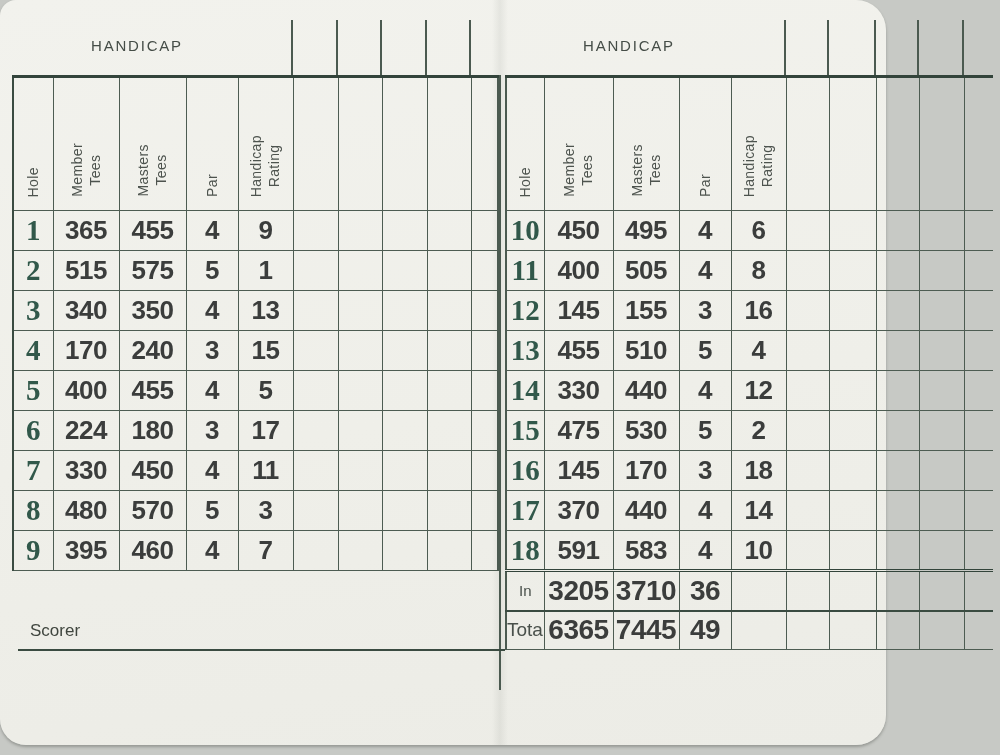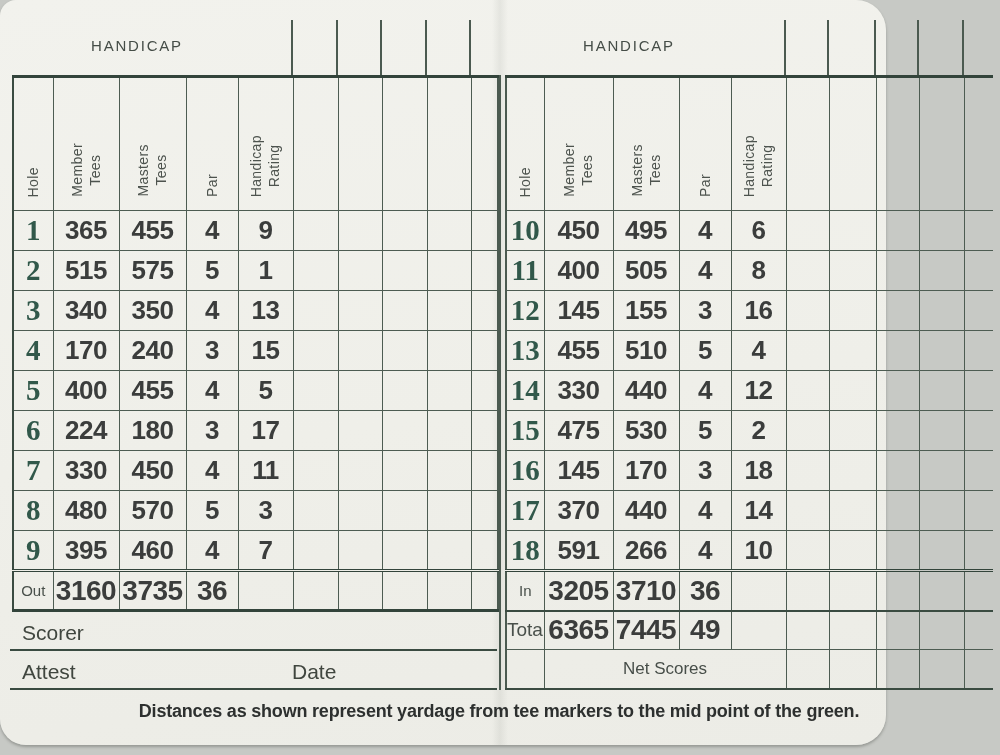--- a/index.html
+++ b/index.html
@@ -61,23 +61,23 @@
   }
   td.tot{
     font-weight:bold;font-size:28px;color:#3b3d3c;
     text-align:center;letter-spacing:-.5px;
   }
   td.sumlabel{font-size:15px;color:#49504b;text-align:center;}
   td.sumlabel.small{font-size:19px;}
   td.netcell{font-size:17px;color:#474e49;text-align:center;padding-left:110px;}
 
   .sign-row{
-    position:absolute;left:10px;width:487px;height:39px;
+    position:absolute;left:18px;width:487px;height:39px;
     border-bottom:2px solid #3a4b41;box-sizing:border-box;
-    font-size:21px;color:#40463f;
+    font-size:17px;color:#40463f;
   }
   .sign-row .lbl{position:absolute;left:12px;top:9px;}
   .sign-row .lbl.date{left:282px;}
   .scorer{top:612px;}
   .attest{top:651px;}
 
   .footer{
     position:absolute;left:0;top:701px;width:998px;
     text-align:center;font-weight:bold;font-size:18px;color:#2d302f;letter-spacing:-.2px;
   }
@@ -230,32 +230,20 @@
       <td class="val">395</td>
       <td class="val">460</td>
       <td class="val">4</td>
       <td class="val">7</td>
       <td></td>
           <td></td>
           <td></td>
           <td></td>
           <td></td>
     </tr>
-    <tr class="sum">
-      <td class="sumlabel">Out</td>
-      <td class="tot">3160</td>
-      <td class="tot">3735</td>
-      <td class="tot">36</td>
-      <td></td>
-      <td></td>
-          <td></td>
-          <td></td>
-          <td></td>
-          <td></td>
-    </tr>
   </tbody>
     </table>
 
   <table class="sc back">
     <colgroup>
       <col style="width:38px">
         <col style="width:69px">
         <col style="width:66px">
         <col style="width:52px">
         <col style="width:55px">
@@ -370,21 +358,21 @@
       <td class="val">14</td>
       <td></td>
           <td></td>
           <td></td>
           <td></td>
           <td></td>
     </tr>
     <tr class="row">
       <td class="hole">18</td>
       <td class="val">591</td>
-      <td class="val">266</td>
+      <td class="val">583</td>
       <td class="val">4</td>
       <td class="val">10</td>
       <td></td>
           <td></td>
           <td></td>
           <td></td>
           <td></td>
     </tr>
     <tr class="sum">
       <td class="sumlabel">In</td>
@@ -403,34 +391,20 @@
       <td class="tot">6365</td>
       <td class="tot">7445</td>
       <td class="tot">49</td>
       <td></td>
       <td></td>
           <td></td>
           <td></td>
           <td></td>
           <td></td>
     </tr>
-    <tr class="net">
-      <td></td>
-      <td class="netcell" colspan="4">Net Scores</td>
-      <td></td>
-          <td></td>
-          <td></td>
-          <td></td>
-          <td></td>
-    </tr>
   </tbody>
     </table>
 
   <div class="sign-row scorer">
     <span class="lbl">Scorer</span>
   </div>
-  <div class="sign-row attest">
-    <span class="lbl">Attest</span>
-    <span class="lbl date">Date</span>
-  </div>
-
-  <div class="footer">Distances as shown represent yardage from tee markers to the mid point of the green.</div>
+
 </div>
 
 </body></html>

